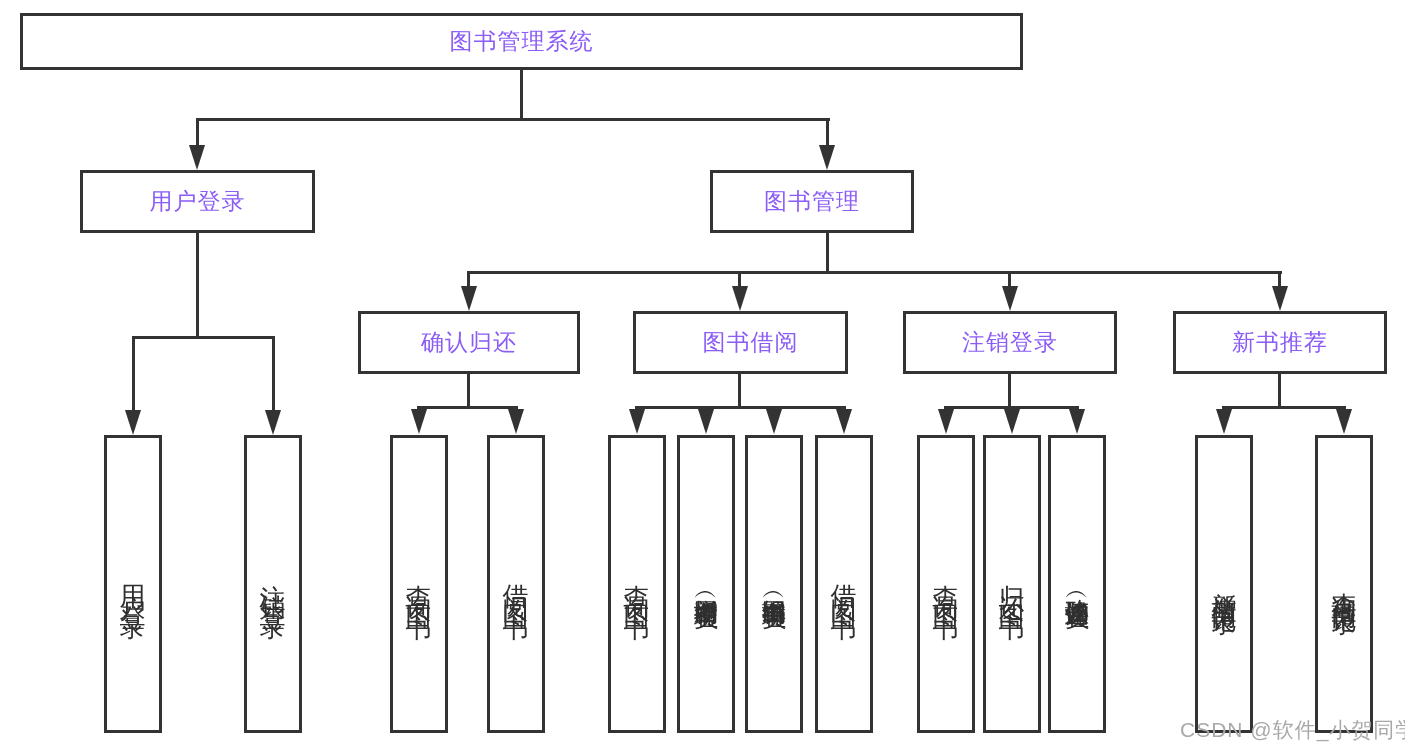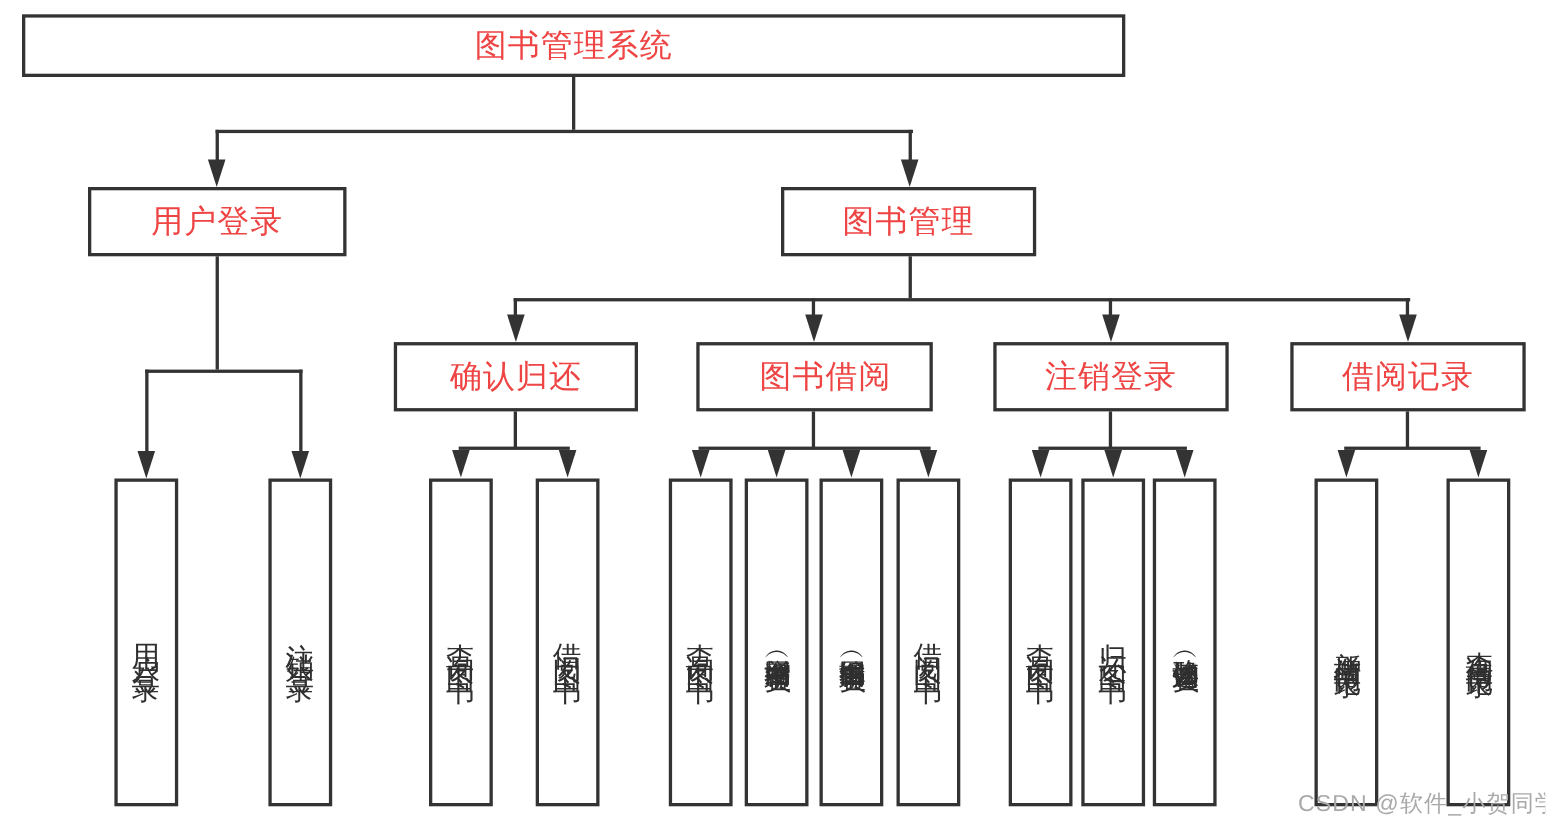--- a/index.html
+++ b/index.html
@@ -4,31 +4,31 @@
 <style>
   html,body{margin:0;padding:0;background:#ffffff;}
   #stage{
     position:relative;width:1405px;height:747px;background:#ffffff;overflow:hidden;
     font-family:"Liberation Sans","DejaVu Sans",sans-serif;color:#2f2f2f;
   }
   .box{
     position:absolute;box-sizing:border-box;border:3px solid #333333;background:#ffffff;
     display:flex;align-items:center;justify-content:center;
   }
-  .box span{font-size:29px;letter-spacing:1px;color:#ef4444;}
+  .box span{font-size:23px;letter-spacing:1px;color:#8b5cf6;}
   .leaf span{
     writing-mode:vertical-rl;text-orientation:mixed;
     font-size:26px;line-height:1;letter-spacing:10px;color:#2f2f2f;
   }
   .leaf span.med{font-size:25px;letter-spacing:4px;}
   .leaf span.tight{font-size:24px;letter-spacing:1px;}
   
   .n-root{left:20px;top:13px;width:1003px;height:57px;}
   .n-login{left:80px;top:170px;width:235px;height:63px;}
-  .n-mgmt{left:710px;top:170px;width:232px;height:63px;}
+  .n-mgmt{left:710px;top:170px;width:204px;height:63px;}
   .n-l3-0{left:358px;top:311px;width:222px;height:63px;}
   .n-l3-1{left:633px;top:311px;width:215px;height:63px;padding-left:20px;}
   .n-l3-2{left:903px;top:311px;width:214px;height:63px;}
   .n-l3-3{left:1173px;top:311px;width:214px;height:63px;}
   .leaf{top:435px;width:58px;height:298px;}
   .lf-0{left:104px;}  .lf-1{left:244px;}
   .lf-2{left:390px;}  .lf-3{left:487px;}
   .lf-4{left:608px;}  .lf-5{left:677px;}  .lf-6{left:745px;}  .lf-7{left:815px;}
   .lf-8{left:917px;}  .lf-9{left:983px;}  .lf-10{left:1048px;}
   .lf-11{left:1195px;} .lf-12{left:1315px;}
@@ -89,21 +89,21 @@
   <div class="box n-l3-0">
     <span>确认归还</span>
   </div>
   <div class="box n-l3-1">
     <span>图书借阅</span>
   </div>
   <div class="box n-l3-2">
     <span>注销登录</span>
   </div>
   <div class="box n-l3-3">
-    <span>借阅记录</span>
+    <span>新书推荐</span>
   </div>
 
   <div class="v" style="left:467px;top:374px;height:34px"></div>
   <div class="h" style="left:417px;top:406px;width:101px"></div>
   <div class="arrow" style="left:411px;top:409px"></div>
   <div class="arrow" style="left:508px;top:409px"></div>
 
   <div class="v" style="left:738px;top:374px;height:34px"></div>
   <div class="h" style="left:635px;top:406px;width:211px"></div>
   <div class="arrow" style="left:629px;top:409px"></div>

